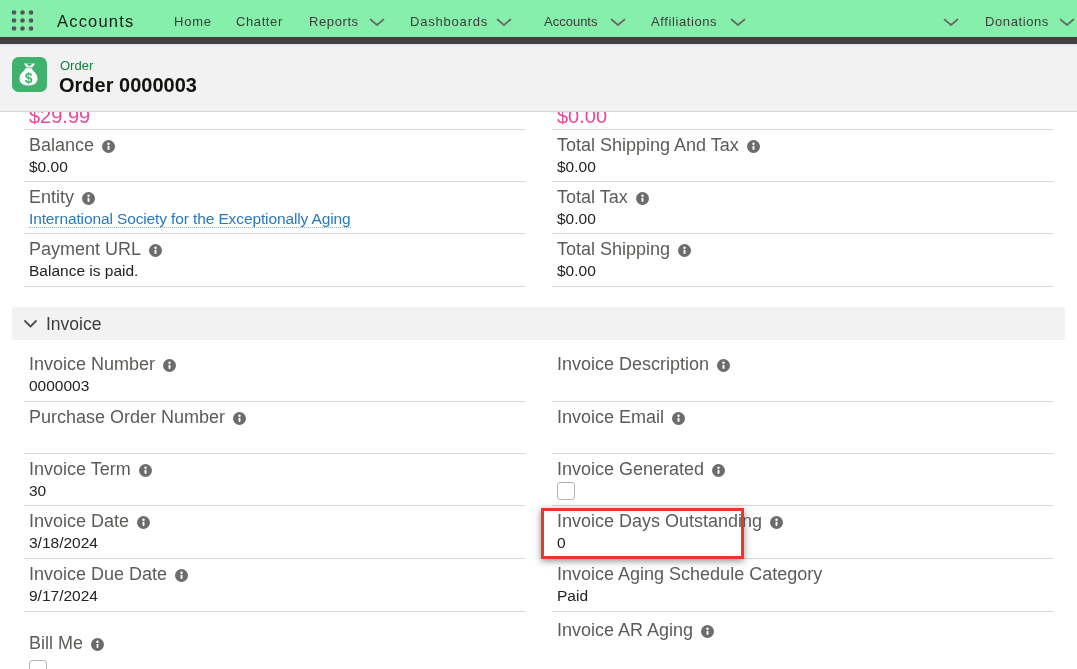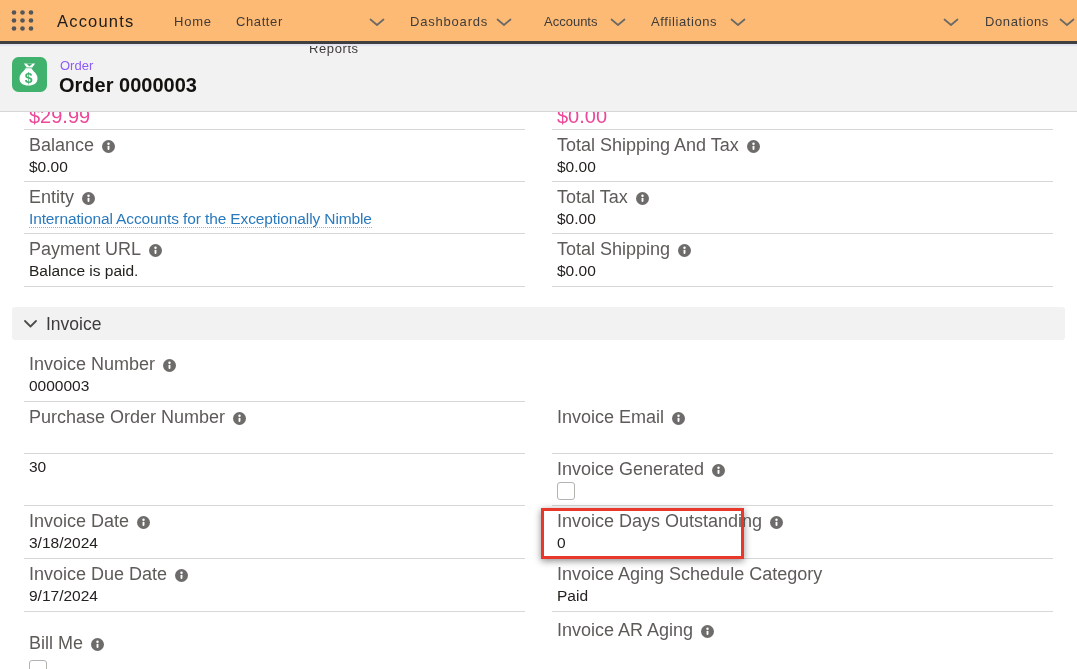--- a/index.html
+++ b/index.html
@@ -1,33 +1,33 @@
 <!DOCTYPE html>
 <html><head>
 <meta charset="utf-8">
 <style>
 * { margin:0; padding:0; box-sizing:border-box; }
 html,body { width:1077px; height:669px; overflow:hidden; background:#fff;
   font-family:"Liberation Sans", sans-serif; }
 #page { position:relative; width:1077px; height:669px; overflow:hidden; }
 
 
-#nav { position:absolute; left:0; top:0; width:1077px; height:44px; background:#fdba74;
-  border-bottom:3px solid #404040; z-index:6; }
+#nav { position:absolute; left:0; top:0; width:1077px; height:44px; background:#86efac;
+  border-bottom:7px solid #404040; z-index:6; }
 #lav { position:absolute; left:0; top:44px; width:1077px; height:2px; background:#e4e4f2; z-index:6; }
 #nav .app { position:absolute; left:57px; top:0; height:41px; line-height:43px;
   font-size:16.5px; letter-spacing:1.2px; color:#1c1c1c; }
 #nav .it { position:absolute; top:0; height:55px; line-height:43px; font-size:13px;
   letter-spacing:0.6px; color:#3e3c3a; }
 #nav svg.chev { position:absolute; top:18px; }
 
 
 #phead { position:absolute; left:0; top:46px; width:1077px; height:66px; background:#f3f2f2;
   border-bottom:1px solid #d8d6d4; z-index:5; }
-#phead .rtype { position:absolute; left:60px; top:11px; font-size:13px; line-height:18px; color:#8b5cf6; }
+#phead .rtype { position:absolute; left:60px; top:11px; font-size:13px; line-height:18px; color:#15803d; }
 #phead .rtitle { position:absolute; left:59px; top:26px; font-size:20px; line-height:26px;
   font-weight:bold; color:#14120f; }
 #phead svg.oicon { position:absolute; left:12px; top:11px; }
 
 
 .f { position:absolute; width:501px; border-bottom:1px solid #d9d7d5; }
 .f.nb { border-bottom:none; }
 .lr { margin:6px 0 0 5px; height:18px; line-height:18px; font-size:18px; color:#5d5b58;
   white-space:nowrap; }
 .lr svg { vertical-align:-2px; margin-left:8px; }
@@ -62,21 +62,21 @@
           <rect x="5.55" y="5.7" width="1.9" height="4.3" rx="0.9" fill="#fff"></rect>
         </svg></div>
     <div class="vr">$0.00</div>
   </div>
   <div class="f" style="left:24px; top:182px; height:52px;">
     <div class="lr">Entity<svg width="13" height="13" viewBox="0 0 13 13">
           <circle cx="6.5" cy="6.5" r="6.5" fill="#6e6c6a"></circle>
           <circle cx="6.5" cy="3.7" r="1.25" fill="#fff"></circle>
           <rect x="5.55" y="5.7" width="1.9" height="4.3" rx="0.9" fill="#fff"></rect>
         </svg></div>
-    <div class="vr"><a class="lnk">International Accounts for the Exceptionally Nimble</a></div>
+    <div class="vr"><a class="lnk">International Society for the Exceptionally Aging</a></div>
   </div>
   <div class="f" style="left:24px; top:234px; height:53px;">
     <div class="lr">Payment URL<svg width="13" height="13" viewBox="0 0 13 13">
           <circle cx="6.5" cy="6.5" r="6.5" fill="#6e6c6a"></circle>
           <circle cx="6.5" cy="3.7" r="1.25" fill="#fff"></circle>
           <rect x="5.55" y="5.7" width="1.9" height="4.3" rx="0.9" fill="#fff"></rect>
         </svg></div>
     <div class="vr">Balance is paid.</div>
   </div>
 
@@ -124,20 +124,25 @@
     <div class="vr">0000003</div>
   </div>
   <div class="f" style="left:24px; top:402px; height:52px;">
     <div class="lr">Purchase Order Number<svg width="13" height="13" viewBox="0 0 13 13">
           <circle cx="6.5" cy="6.5" r="6.5" fill="#6e6c6a"></circle>
           <circle cx="6.5" cy="3.7" r="1.25" fill="#fff"></circle>
           <rect x="5.55" y="5.7" width="1.9" height="4.3" rx="0.9" fill="#fff"></rect>
         </svg></div>
   </div>
   <div class="f" style="left:24px; top:454px; height:52px;">
+    <div class="lr">Invoice Term<svg width="13" height="13" viewBox="0 0 13 13">
+          <circle cx="6.5" cy="6.5" r="6.5" fill="#6e6c6a"></circle>
+          <circle cx="6.5" cy="3.7" r="1.25" fill="#fff"></circle>
+          <rect x="5.55" y="5.7" width="1.9" height="4.3" rx="0.9" fill="#fff"></rect>
+        </svg></div>
     <div class="vr">30</div>
   </div>
   <div class="f" style="left:24px; top:506px; height:53px;">
     <div class="lr">Invoice Date<svg width="13" height="13" viewBox="0 0 13 13">
           <circle cx="6.5" cy="6.5" r="6.5" fill="#6e6c6a"></circle>
           <circle cx="6.5" cy="3.7" r="1.25" fill="#fff"></circle>
           <rect x="5.55" y="5.7" width="1.9" height="4.3" rx="0.9" fill="#fff"></rect>
         </svg></div>
     <div class="vr">3/18/2024</div>
   </div>
@@ -151,20 +156,27 @@
   </div>
   <div class="f nb" style="left:24px; top:612px; height:57px;">
     <div class="lr" style="margin-top:22px;">Bill Me<svg width="13" height="13" viewBox="0 0 13 13">
           <circle cx="6.5" cy="6.5" r="6.5" fill="#6e6c6a"></circle>
           <circle cx="6.5" cy="3.7" r="1.25" fill="#fff"></circle>
           <rect x="5.55" y="5.7" width="1.9" height="4.3" rx="0.9" fill="#fff"></rect>
         </svg></div>
     <div class="cb" style="margin:8px 0 0 5px;"></div>
   </div>
 
+  <div class="f" style="left:552px; top:349px; height:53px;">
+    <div class="lr">Invoice Description<svg width="13" height="13" viewBox="0 0 13 13">
+          <circle cx="6.5" cy="6.5" r="6.5" fill="#6e6c6a"></circle>
+          <circle cx="6.5" cy="3.7" r="1.25" fill="#fff"></circle>
+          <rect x="5.55" y="5.7" width="1.9" height="4.3" rx="0.9" fill="#fff"></rect>
+        </svg></div>
+  </div>
   <div class="f" style="left:552px; top:402px; height:52px;">
     <div class="lr">Invoice Email<svg width="13" height="13" viewBox="0 0 13 13">
           <circle cx="6.5" cy="6.5" r="6.5" fill="#6e6c6a"></circle>
           <circle cx="6.5" cy="3.7" r="1.25" fill="#fff"></circle>
           <rect x="5.55" y="5.7" width="1.9" height="4.3" rx="0.9" fill="#fff"></rect>
         </svg></div>
   </div>
   <div class="f" style="left:552px; top:454px; height:52px;">
     <div class="lr">Invoice Generated<svg width="13" height="13" viewBox="0 0 13 13">
           <circle cx="6.5" cy="6.5" r="6.5" fill="#6e6c6a"></circle>
@@ -217,21 +229,21 @@
           <circle cx="11.5" cy="11.5" r="2.3"></circle>
           <circle cx="20" cy="11.5" r="2.3"></circle>
         <circle cx="3" cy="19.5" r="2.3"></circle>
           <circle cx="11.5" cy="19.5" r="2.3"></circle>
           <circle cx="20" cy="19.5" r="2.3"></circle>
       </g>
     </svg>
     <span class="app">Accounts</span>
     <span class="it" style="left:174px; letter-spacing:0.8px;">Home</span>
     <span class="it" style="left:236px;">Chatter</span>
-    <span class="it" style="left:309px;margin-top:27px;">Reports</span>
+    <span class="it" style="left:309px;">Reports</span>
     <svg class="chev" style="left:369px;" width="16" height="9" viewBox="0 0 16 9">
         <polyline points="1.5,1.5 8,7 14.5,1.5" fill="none" stroke="#6b6965" stroke-width="1.7" stroke-linecap="round" stroke-linejoin="round"></polyline>
       </svg>
     <span class="it" style="left:410px; letter-spacing:0.8px;">Dashboards</span>
     <svg class="chev" style="left:496px;" width="16" height="9" viewBox="0 0 16 9">
         <polyline points="1.5,1.5 8,7 14.5,1.5" fill="none" stroke="#6b6965" stroke-width="1.7" stroke-linecap="round" stroke-linejoin="round"></polyline>
       </svg>
     <span class="it" style="left:544px; letter-spacing:0px;">Accounts</span>
     <svg class="chev" style="left:610px;" width="16" height="9" viewBox="0 0 16 9">
         <polyline points="1.5,1.5 8,7 14.5,1.5" fill="none" stroke="#6b6965" stroke-width="1.7" stroke-linecap="round" stroke-linejoin="round"></polyline>

